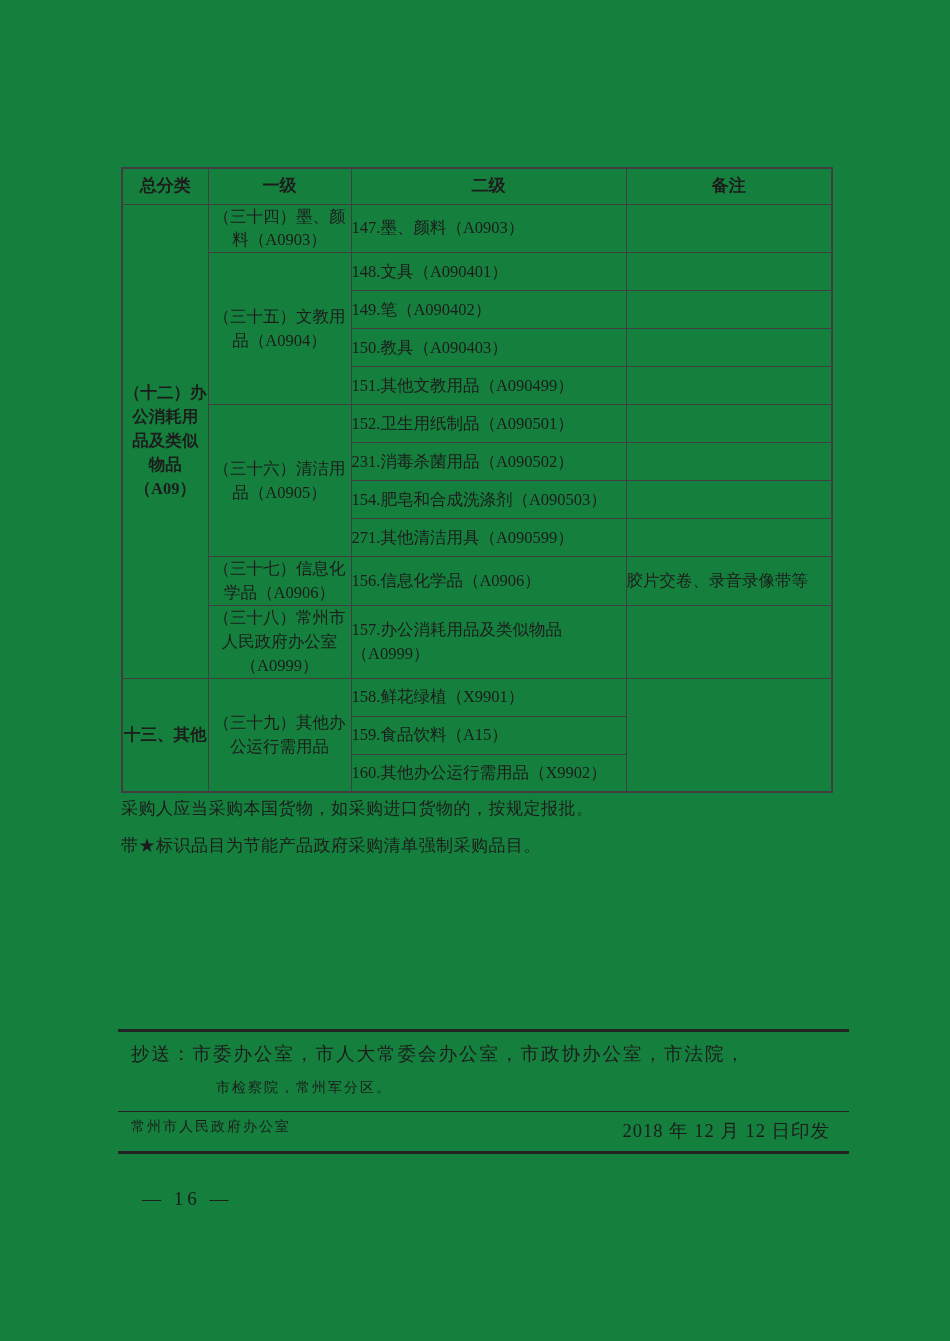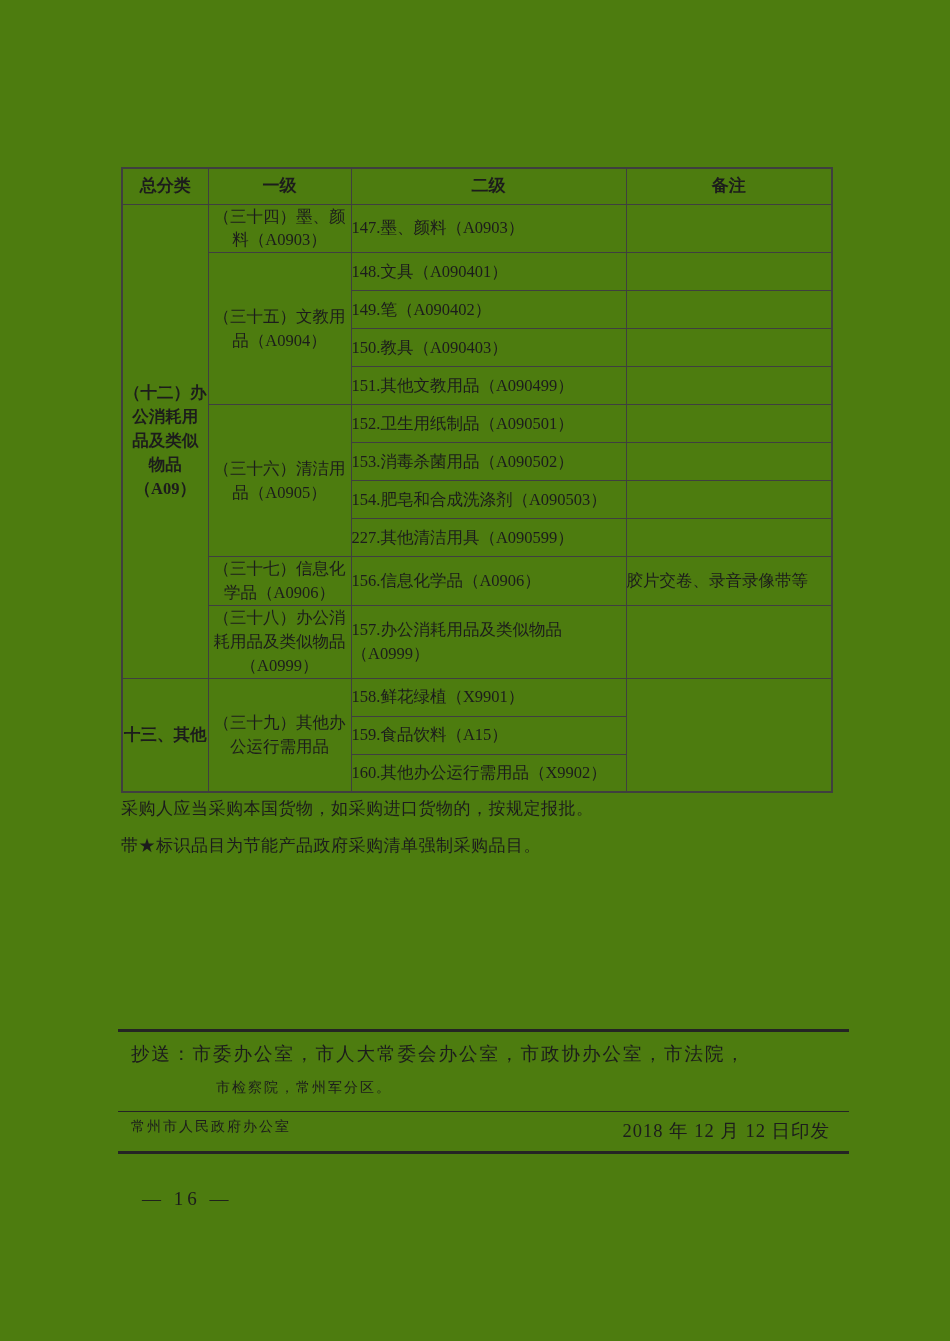--- a/index.html
+++ b/index.html
@@ -1,17 +1,17 @@
 <!DOCTYPE html>
 <html><head>
 <meta charset="utf-8">
 <style>
   html,body { margin:0; padding:0; background:#ffffff; }
   .page {
-    position:relative; width:950px; height:1341px; background:#4d7c0f;
+    position:relative; width:950px; height:1341px; background:#15803d;
     font-family:"Liberation Serif","DejaVu Serif",serif;
     color:#1c1c1c; overflow:hidden;
   }
 
   
   table.cls {
     position:absolute; left:121px; top:167px; width:710px;
     border-collapse:collapse; table-layout:fixed;
     border:2px solid #3f3f3f;
   }
@@ -86,38 +86,38 @@
     <tr style="height:38px">
       <td class="lv2">151.其他文教用品（A090499）</td>
       <td class="rmk"></td>
     </tr>
     <tr style="height:38px">
       <td class="lv1" rowspan="4">（三十六）清洁用品（A0905）</td>
       <td class="lv2">152.卫生用纸制品（A090501）</td>
       <td class="rmk"></td>
     </tr>
     <tr style="height:38px">
-      <td class="lv2">153.消毒杀菌用品（A090502）</td>
+      <td class="lv2">231.消毒杀菌用品（A090502）</td>
       <td class="rmk"></td>
     </tr>
     <tr style="height:38px">
       <td class="lv2">154.肥皂和合成洗涤剂（A090503）</td>
       <td class="rmk"></td>
     </tr>
     <tr style="height:38px">
-      <td class="lv2">227.其他清洁用具（A090599）</td>
+      <td class="lv2">271.其他清洁用具（A090599）</td>
       <td class="rmk"></td>
     </tr>
     <tr style="height:44px">
       <td class="lv1">（三十七）信息化学品（A0906）</td>
       <td class="lv2">156.信息化学品（A0906）</td>
       <td class="rmk">胶片交卷、录音录像带等</td>
     </tr>
     <tr style="height:66px">
-      <td class="lv1">（三十八）办公消耗用品及类似物品（A0999）</td>
+      <td class="lv1">（三十八）常州市人民政府办公室（A0999）</td>
       <td class="lv2">157.办公消耗用品及类似物品（A0999）</td>
       <td class="rmk"></td>
     </tr>
     <tr style="height:38px">
       <td class="cat" rowspan="3">十三、其他</td>
       <td class="lv1" rowspan="3">（三十九）其他办公运行需用品</td>
       <td class="lv2">158.鲜花绿植（X9901）</td>
       <td class="rmk" rowspan="3"></td>
     </tr>
     <tr style="height:38px">

